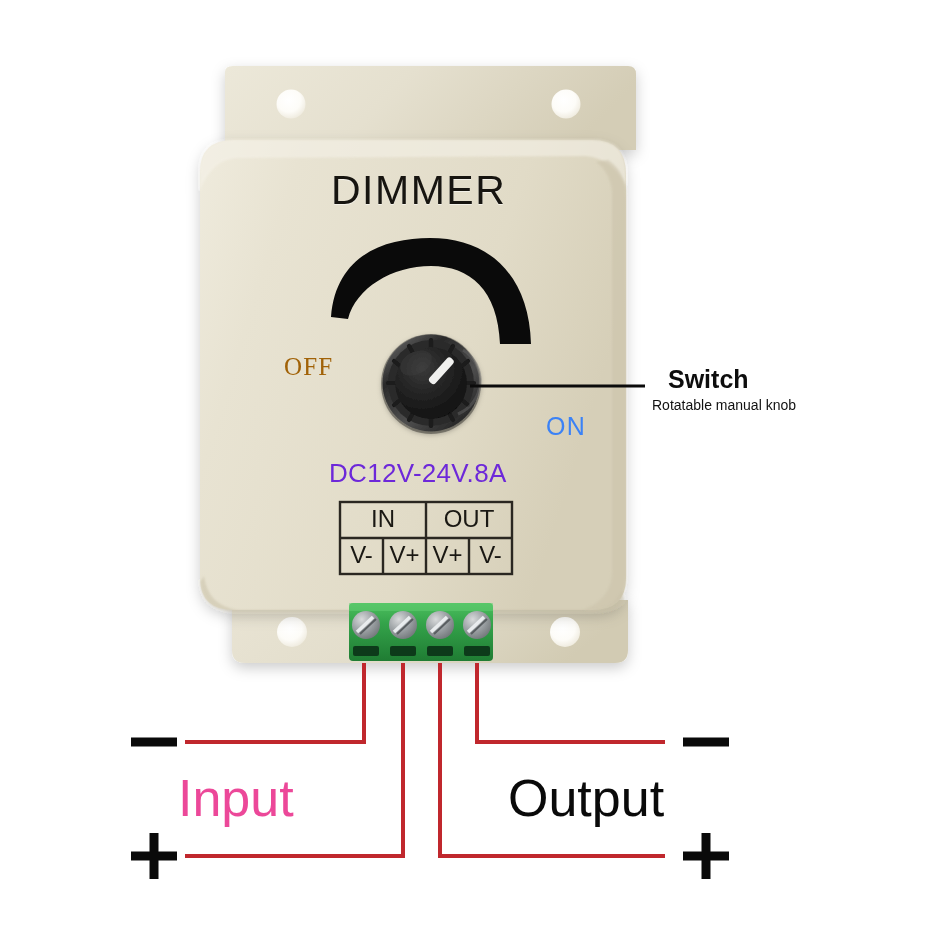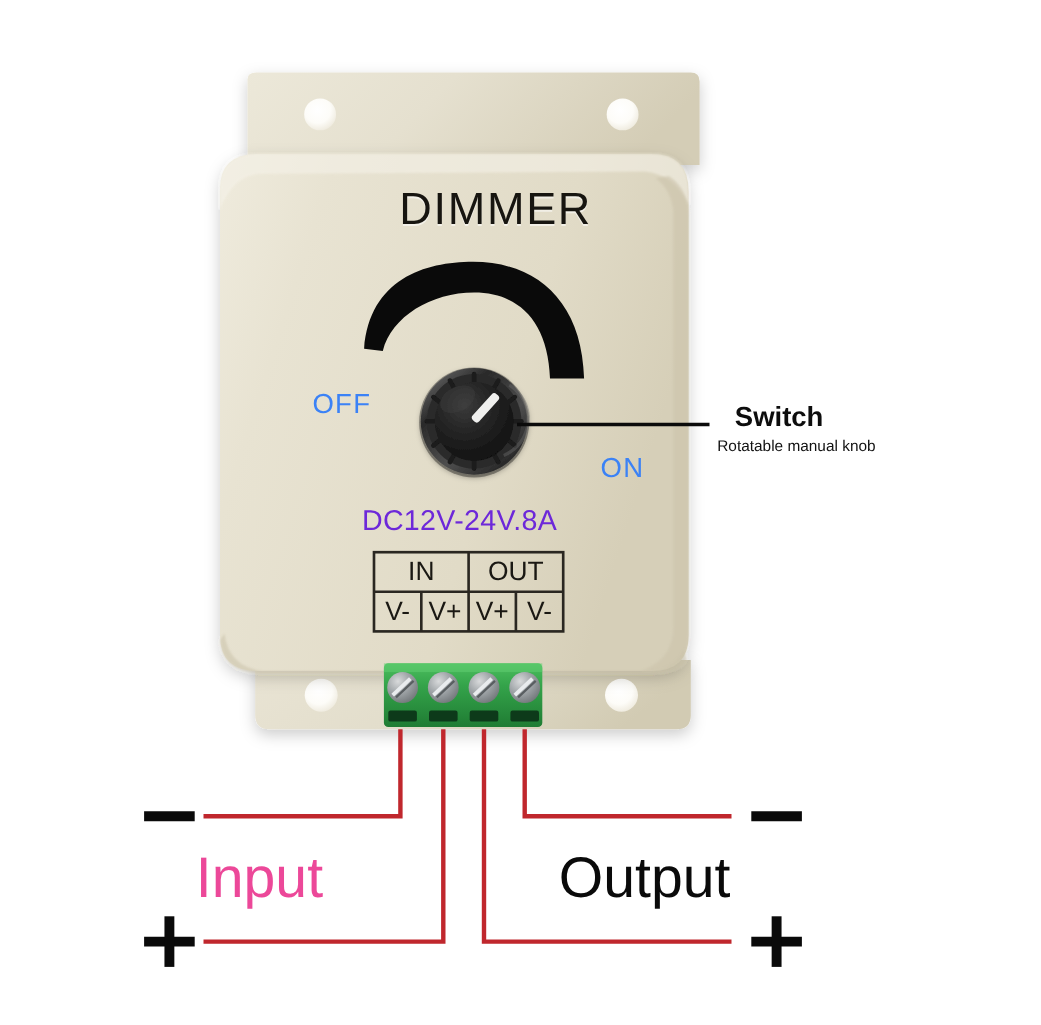--- a/index.html
+++ b/index.html
@@ -31,27 +31,27 @@
   .txt { position: absolute; white-space: nowrap; color: #141414; }
 
   
   #dimmer-word {
     left: 331px; top: 167px;
     font-size: 41px;
     letter-spacing: 1.5px;
     font-weight: 400;
     color: #171510;
     text-shadow: 0 1px 0 rgba(255,255,255,0.55);
-    margin-left: 32px;
   }
   #off-word {
     left: 284px; top: 353px;
     font-size: 25px;
     letter-spacing: 1.2px;
-    color: #3b82f6;
+    color: #a16207;
+    font-family: Liberation Serif, serif;
   }
   #on-word {
     left: 546px; top: 364px;
     font-size: 25px;
     letter-spacing: 1.2px;
     color: #3b82f6;
     margin-top: 48px;
   }
   #spec-word {
     left: 329px; top: 458px;

